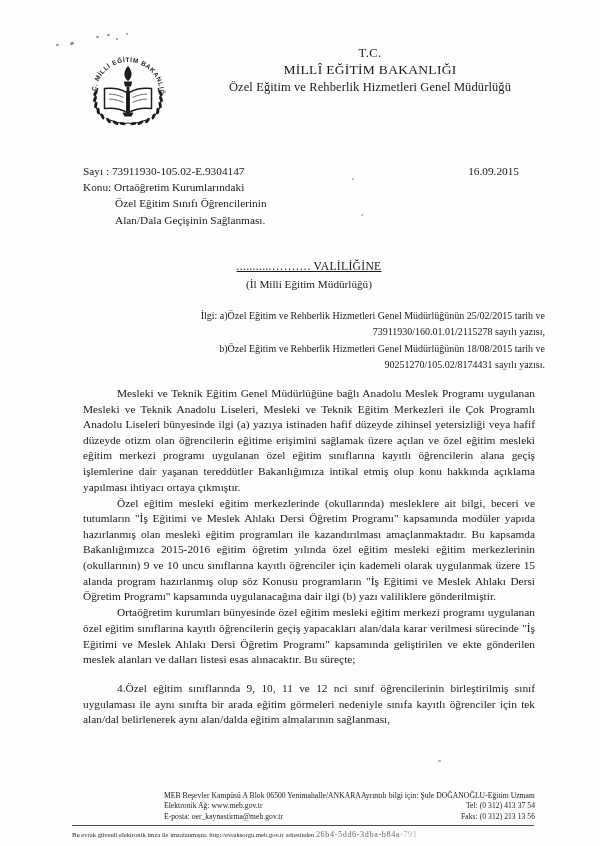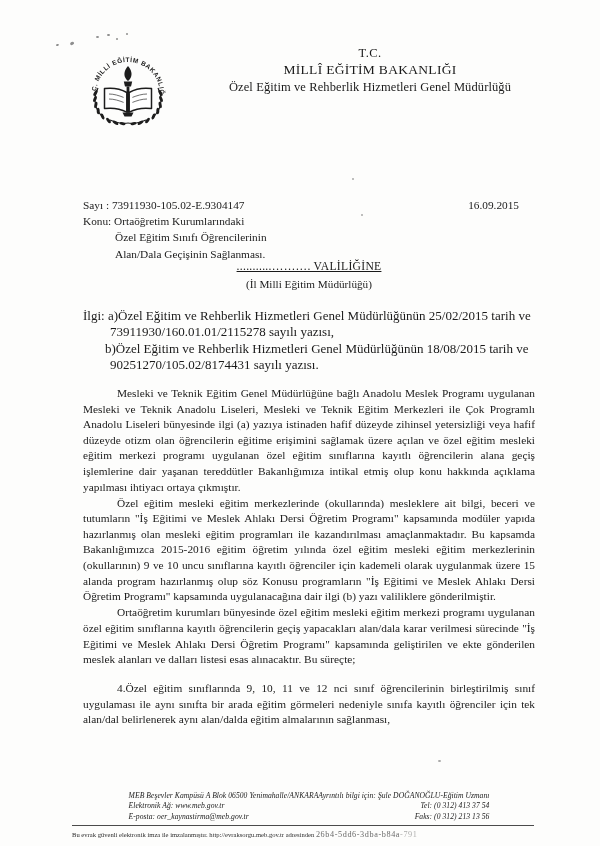--- a/index.html
+++ b/index.html
@@ -91,21 +91,20 @@
   }
 
   
   .meta {
     position: absolute;
     left: 83px;
     top: 163px;
     width: 452px;
     font-size: 11.3px;
     line-height: 16.2px;
-    margin-top: 34px;
   }
   .meta-row {
     position: relative;
     white-space: nowrap;
   }
   .meta-date {
     position: absolute;
     right: 16px;
     top: 0;
     font-size: 11.3px;
@@ -121,25 +120,26 @@
     text-align: center;
     font-size: 11.6px;
     line-height: 16.5px;
   }
   .addressee .to { letter-spacing: 0.3px; text-decoration: underline; }
   .addressee .sub { font-size: 11.2px; }
 
   
   .ilgi {
     position: absolute;
-    left: 83px;
+    left: 93px;
     top: 308px;
     width: 452px;
-    font-size: 13px;
+    font-size: 10px;
     line-height: 16.3px;
+    text-align: right;
   }
   .ilgi-line { white-space: nowrap; }
   .ilgi-sub { padding-left: 27px; white-space: nowrap; }
   .ilgi-b { padding-left: 22px; white-space: nowrap; }
 
   
   .body {
     position: absolute;
     left: 83px;
     top: 386px;
@@ -161,23 +161,22 @@
     position: absolute;
     left: 83px;
     top: 791px;
     width: 452px;
     font-size: 7.6px;
     line-height: 10.4px;
     letter-spacing: 0.05px;
   }
   .footer-cols {
     display: flex;
-    justify-content: center;
+    justify-content: flex-end;
     align-items: flex-start;
-    font-style: italic;
   }
   .footer-left { text-align: left; }
   .footer-right { text-align: right; }
 
   .footer-rule {
     position: absolute;
     left: 72px;
     top: 825px;
     width: 462px;
     height: 1.3px;

